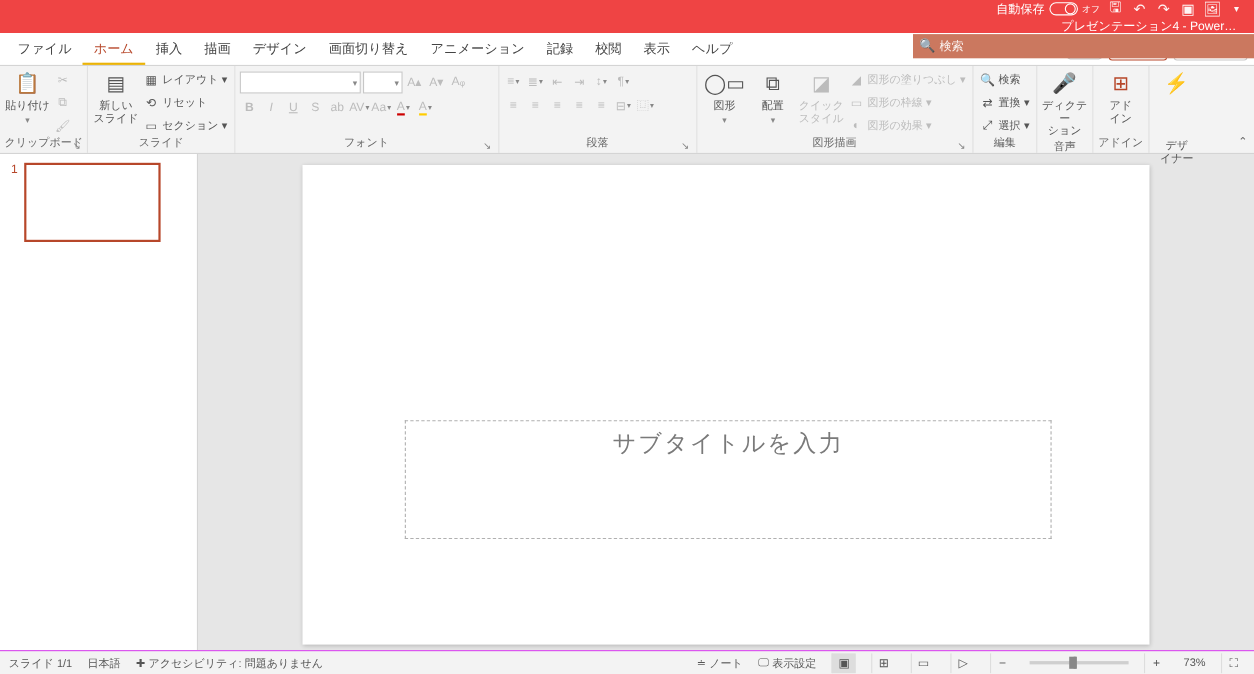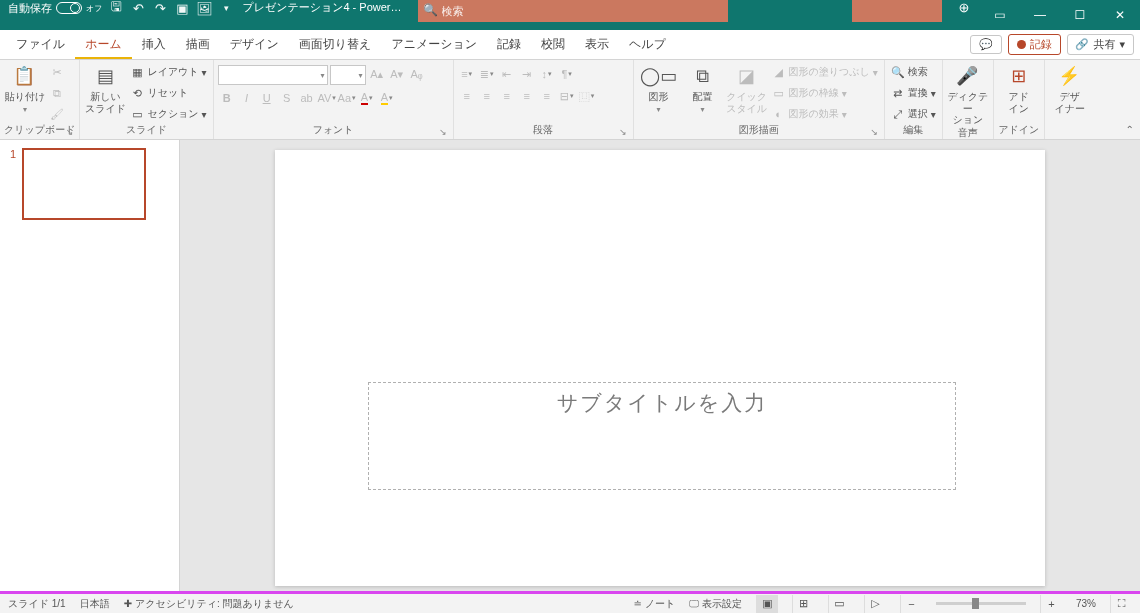--- a/index.html
+++ b/index.html
@@ -1,19 +1,19 @@
 <!DOCTYPE html>
 <html><head>
 <meta charset="utf-8">
 <style>
 * { margin: 0; padding: 0; box-sizing: border-box; font-family: "Yu Gothic UI", "Meiryo", sans-serif; }
 body { background: #e6e6e6; width: 1140px; height: 613px; overflow: hidden; display: flex; flex-direction: column; }
 
 
-.title-bar { height: 30px; background: #0f766e; color: #fff; display: flex; align-items: flex-start; font-size: 11px; }
+.title-bar { height: 30px; background: #ef4444; color: #fff; display: flex; align-items: flex-end; font-size: 11px; flex-direction: column; }
 .title-bar .qat { display: flex; align-items: center; gap: 6px; padding: 0 8px; }
 .title-bar .autosave-toggle { display: flex; align-items: center; gap: 4px; }
 .title-bar .pill { width: 26px; height: 12px; border: 1px solid #fff; border-radius: 7px; position: relative; }
 .title-bar .pill::after { content: ""; position: absolute; right: 1px; top: 0px; width: 8px; height: 8px; border-radius: 50%; border:1px solid #fff }
 .title-bar .qat-icon { width: 16px; height: 16px; display: inline-flex; align-items: center; justify-content: center; opacity: .95; font-size: 13px; }
 .title-bar .title-center { flex: 0 0 auto; margin-right: 16px; }
 .title-bar .search-wrap { flex: 1; }
 .title-bar .search { width: 310px; height: 22px; background: #cb785f; border: none; color: #fff; padding: 0 6px 0 24px; font-size: 11px; }
 .title-bar .search::placeholder { color: #fff; opacity: .9; }
 .title-bar .search-wrap { position: relative; }
@@ -59,21 +59,21 @@
 .thumb-item { display: flex; gap: 6px; }
 .thumb-num { font-size: 11px; color: #b7472a; }
 .thumb { width: 124px; height: 72px; background: #fff; border: 2px solid #b7472a; }
 .editor { flex: 1; background: #e6e6e6; display: flex; align-items: flex-start; justify-content: center; padding-top: 10px; overflow: hidden; }
 .slide { width: 770px; height: 436px; background: #fff; box-shadow: 0 1px 4px rgba(0,0,0,.2); position: relative; }
 .ph { position: absolute; border: 1px dashed #b0b0b0; display: flex; align-items: center; justify-content: center; color: #868686; }
 .ph-title { left: 93px; top: 74px; width: 588px; height: 152px; font-size: 40px; font-weight: 300; letter-spacing: 4px; color:#595959; font-family:"Yu Mincho","Yu Gothic Light",serif;}
 .ph-sub { left: 93px; top: 232px; width: 588px; height: 108px; font-size: 21px; color: #7a7a7a; align-items: flex-start; padding-top: 6px; letter-spacing:2px; font-family:"Yu Mincho","Yu Gothic Light",serif;}
 
 
-.status { height: 22px; background: #f3f3f3; border-top: 3px solid #d946ef; display: flex; align-items: center; font-size: 10px; color: #555; padding: 0 8px; gap: 14px; }
+.status { height: 22px; background: #f3f3f3; border-top: 1px solid #d946ef; display: flex; align-items: center; font-size: 10px; color: #555; padding: 0 8px; gap: 14px; }
 .status .flex { flex: 1; }
 .status .sbtn { display: inline-flex; align-items: center; gap: 3px; }
 .status .view-btn { width: 22px; height: 18px; display: inline-flex; align-items: center; justify-content: center; border-left: 1px solid #ddd; font-size: 11px; }
 .status .zoom-slider { width: 90px; height: 3px; background: #cfcfcf; position: relative; }
 .status .zoom-slider::before { content:""; position:absolute; left:45%; top:-4px; width:2px; height:11px; background:#999;}
 .status .zoom-slider .thumb-s { position:absolute; left:40%; top:-4px; width:7px; height:11px; background:#888;}
 </style>
 </head>
 <body>
 
@@ -280,21 +280,21 @@
 イン</div>
         </div>
     </div>
     <div class="group-label">アドイン</div>
   </div>
 
   <div class="group" style="border-right:none;">
     <div class="group-body">
       <div class="big-btn">
           <div class="ico" style="color:#f0a030;">⚡</div>
-          <div class="lbl" style="white-space:pre-line;">デザ
+          <div class="lbl" style="white-space:pre-line;margin-top:36px;">デザ
 イナー</div>
         </div>
     </div>
     <div class="group-label"></div>
   </div>
 
   <span class="collapse">⌃</span>
 </div>
 
 <div class="workspace">

